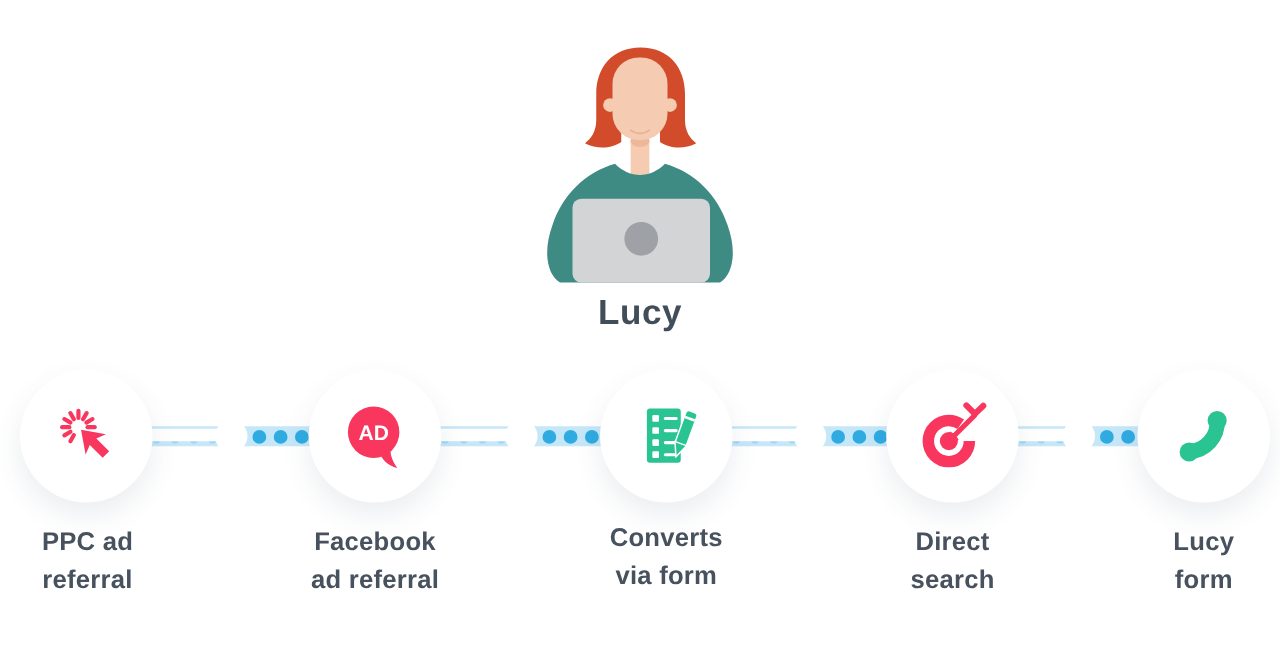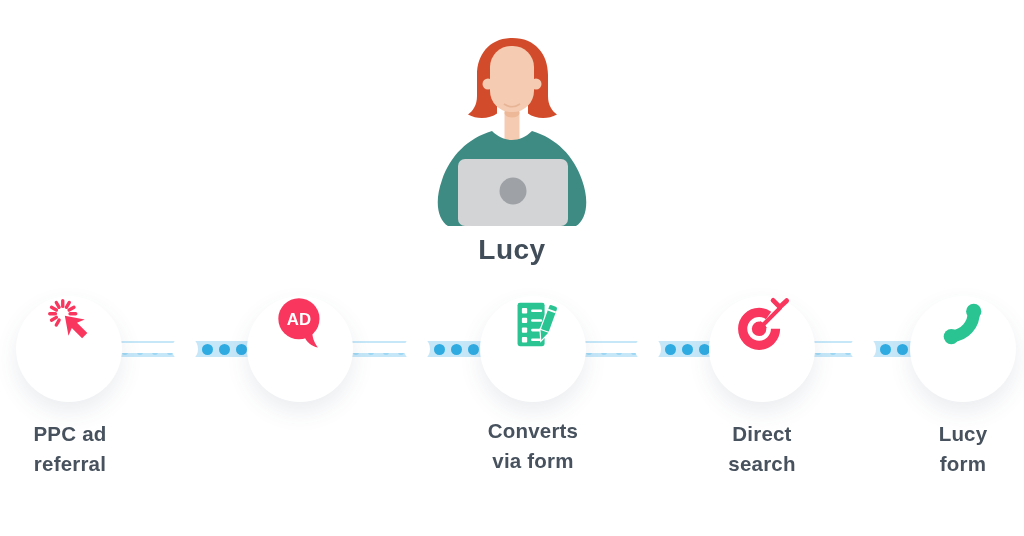--- a/index.html
+++ b/index.html
@@ -26,21 +26,21 @@
   .knob{
     position:absolute;left:50%;top:-5px;margin-left:-13px;width:26px;height:26px;
     border-radius:50%;background:#ffffff;
   }
   .dots{position:absolute;left:calc(50% + 17px);top:2.5px;display:flex;gap:6px;}
   .dots i{flex:none;width:11px;height:11px;border-radius:50%;background:#2fabe2;}
   .connector.short .dots i:nth-child(4){display:none;}
   
   .node{
     position:absolute;top:296px;width:106px;height:106px;border-radius:50%;background:#ffffff;
-    box-shadow:0 10px 22px rgba(55,80,110,0.10);display:flex;justify-content:center;
+    box-shadow:0 10px 22px rgba(55,80,110,0.10);display:flex;align-items:center;justify-content:center;
     z-index:2;
   }
   
   .step-label{
     position:absolute;top:419px;width:200px;text-align:center;
     font-size:20.5px;line-height:30px;font-weight:bold;color:#47525e;letter-spacing:.2px;
   }
   .svg-text{font-family:"Liberation Sans",sans-serif;font-weight:bold;}
 </style>
 </head>
@@ -208,20 +208,24 @@
       <path d="M18 43 A25 25 0 0 0 41.5 17" fill="none" stroke="#2ac492" stroke-width="13" stroke-linecap="round"></path>
       <circle cx="17.5" cy="43.5" r="8.2" fill="#2ac492"></circle>
       <circle cx="41.5" cy="16.5" r="8.2" fill="#2ac492"></circle>
     </svg>
   </div>
 
   <div class="step-label" style="left:-30px">
     <span>PPC ad</span><br>
     <span>referral</span>
   </div>
+  <div class="step-label" style="left:200px">
+    <span>Facebook</span><br>
+    <span>ad referral</span>
+  </div>
   <div class="step-label" style="left:662px">
     <span>Direct</span><br>
     <span>search</span>
   </div>
   <div class="step-label" style="left:433px;top:416px">
     <span>Converts</span><br>
     <span>via form</span>
   </div>
   <div class="step-label" style="left:878px;width:170px">
     <span>Lucy</span><br>

